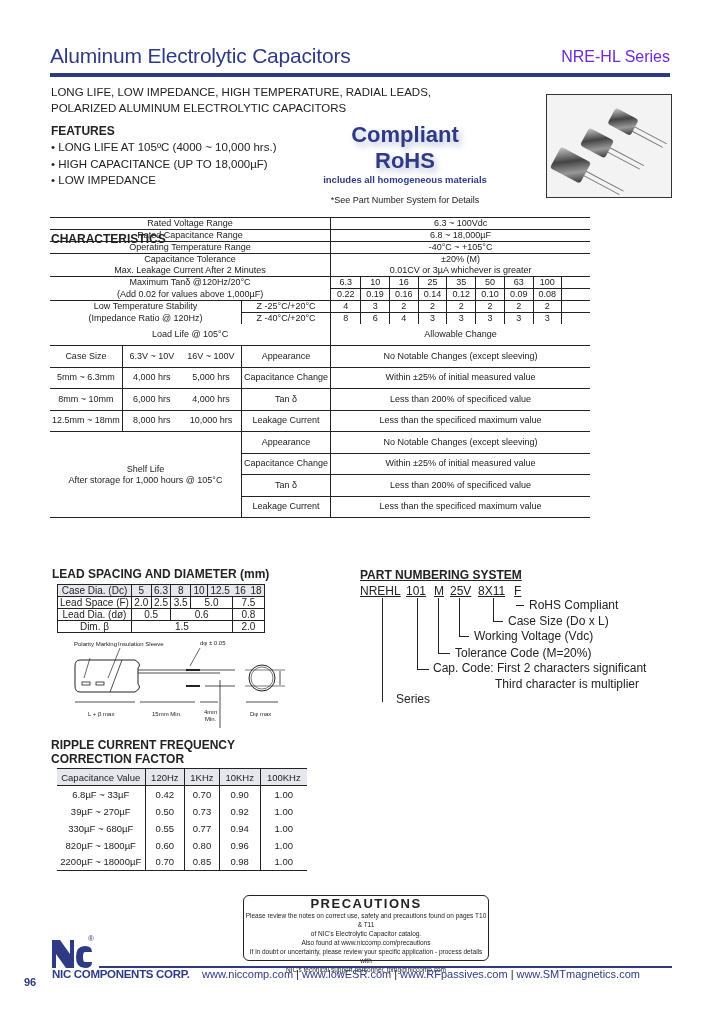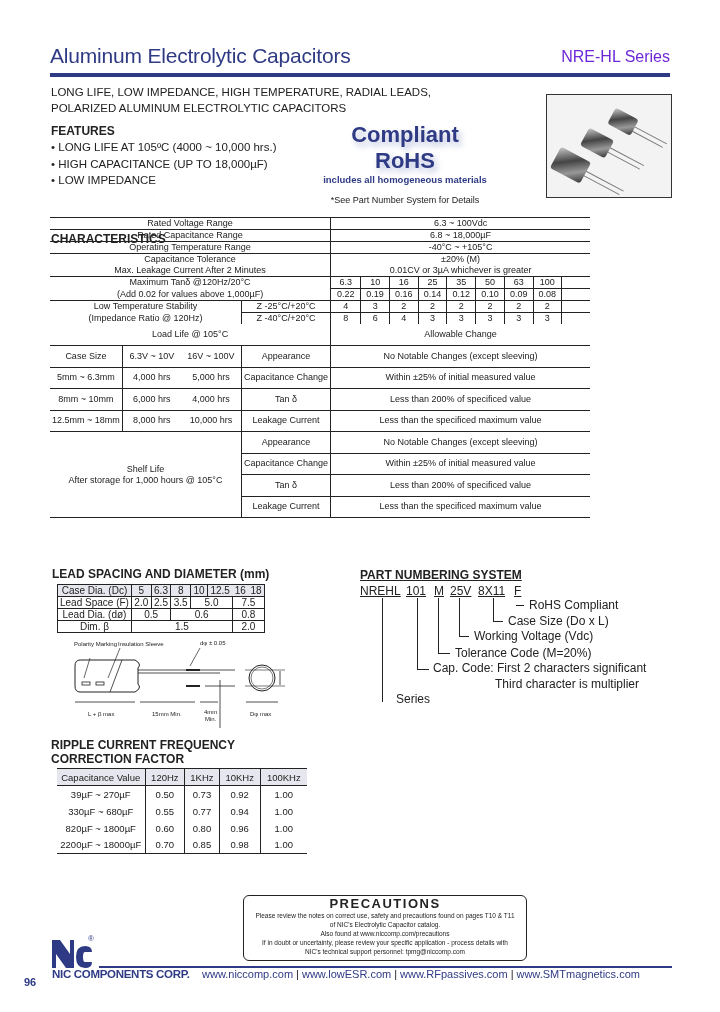--- a/index.html
+++ b/index.html
@@ -33,21 +33,21 @@
   .ripple { left: 57px; top: 768px; width: 250px; }
   .ripple td { border-left: 1px solid #222; height: 17px; font-size: 9.5px; }
   .ripple tr:first-child td { background: #e6e6ee; border-top: 1px solid #222; border-bottom: 1px solid #222; }
   .ripple tr:last-child td { border-bottom: 1px solid #222; }
   .ripple td:first-child { border-left: none; }
   .pn-h { left: 360px; top: 568px; font-size: 12px; font-weight: bold; text-decoration: underline; }
   .pn-code { top: 584px; font-size: 12px; text-decoration: underline; }
   .pn-label { font-size: 12px; }
   .pn-line { border-left: 1px solid #222; }
   .pn-hline { height: 1px; background: #222; }
-  .prec { left: 243px; top: 895px; width: 284px; height: 66px; border: 1.5px solid #222; border-radius: 6px; text-align: center; font-size: 6.5px; line-height: 9px; padding-top: 1px; }
+  .prec { left: 243px; top: 895px; width: 246px; height: 66px; border: 1.5px solid #222; border-radius: 6px; text-align: center; font-size: 6.5px; line-height: 9px; padding-top: 1px; }
   .prec-h { font-size: 13px; font-weight: bold; letter-spacing: 1.5px; line-height: 14px; }
   .logo { left: 52px; top: 938px; width: 42px; height: 30px; }
   .logo-reg { left: 88px; top: 934px; font-size: 8px; color: #2e3a84; }
   .foot-rule { left: 99px; top: 966px; width: 573px; height: 2px; background: #2e3a84; }
   .corp { left: 52px; top: 968px; font-size: 11.5px; font-weight: bold; color: #2e3a84; letter-spacing: -0.3px; }
   .links { left: 202px; top: 968px; font-size: 11px; color: #2e3a84; }
   .links .sep { color: #222; margin: 0 3px; }
   .pagenum { left: 24px; top: 976px; font-size: 11px; font-weight: bold; color: #2e3a84; }
 </style>
 </head>
@@ -351,20 +351,27 @@
 <table class="abs ripple">
   <tbody>
       <tr>
     <td style="width:88px">Capacitance Value</td>
     <td>120Hz</td>
     <td>1KHz</td>
     <td>10KHz</td>
     <td>100KHz</td>
   </tr>
   <tr>
+    <td>6.8µF ~ 33µF</td>
+    <td>0.42</td>
+    <td>0.70</td>
+    <td>0.90</td>
+    <td>1.00</td>
+  </tr>
+  <tr>
     <td>39µF ~ 270µF</td>
     <td>0.50</td>
     <td>0.73</td>
     <td>0.92</td>
     <td>1.00</td>
   </tr>
   <tr>
     <td>330µF ~ 680µF</td>
     <td>0.55</td>
     <td>0.77</td>

